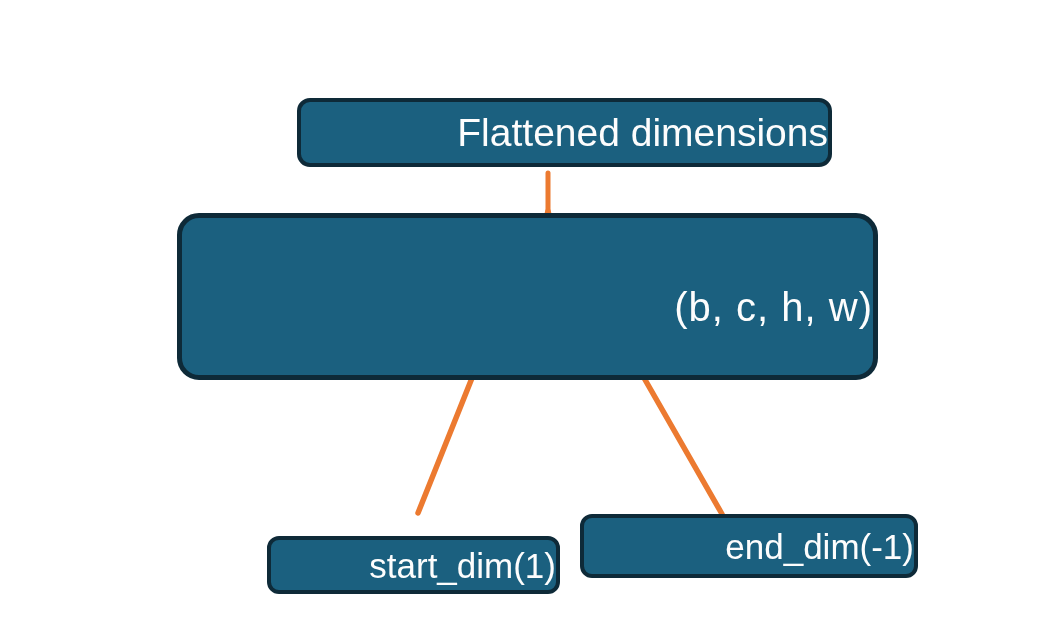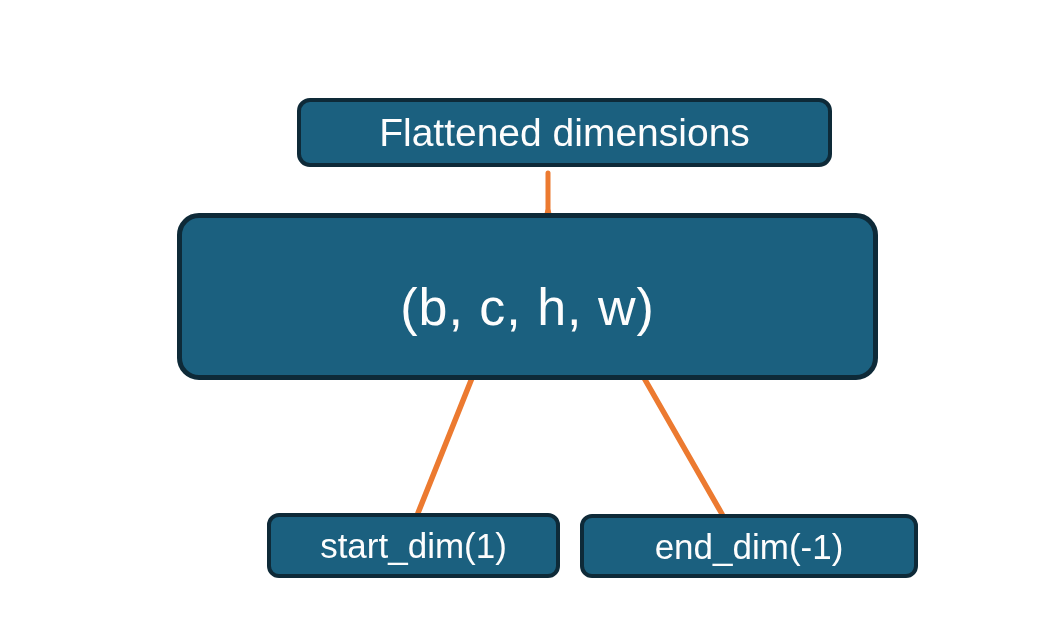--- a/index.html
+++ b/index.html
@@ -29,51 +29,51 @@
     pointer-events: none;
   }
 
   .node {
     position: absolute;
     background: var(--box-fill);
     border: 4px solid var(--box-border);
     color: var(--text-color);
     display: flex;
     align-items: center;
-    justify-content: center;
+    justify-content: flex-end;
     text-align: center;
     line-height: 1;
     white-space: nowrap;
   }
 
   .node.top {
     left: 297px; top: 98px;
     width: 535px; height: 69px;
     border-radius: 13px;
     font-size: 39px;
   }
 
   .node.main {
     left: 177px; top: 213px;
     width: 701px; height: 167px;
     border-width: 5px;
     border-radius: 22px;
-    font-size: 52px;
+    font-size: 40px;
     padding-top: 20px; 
     letter-spacing: 1px;
   }
 
   .node.small {
     border-radius: 12px;
     font-size: 35px;
   }
 
   .node.start-dim {
-    left: 267px; top: 513px;
-    width: 293px; height: 65px;
+    left: 267px; top: 536px;
+    width: 293px; height: 58px;
   }
 
   .node.end-dim {
     left: 580px; top: 514px;
     width: 338px; height: 64px;
   }
 
   .connector-layer .stroke {
     stroke: var(--connector);
     fill: none;

